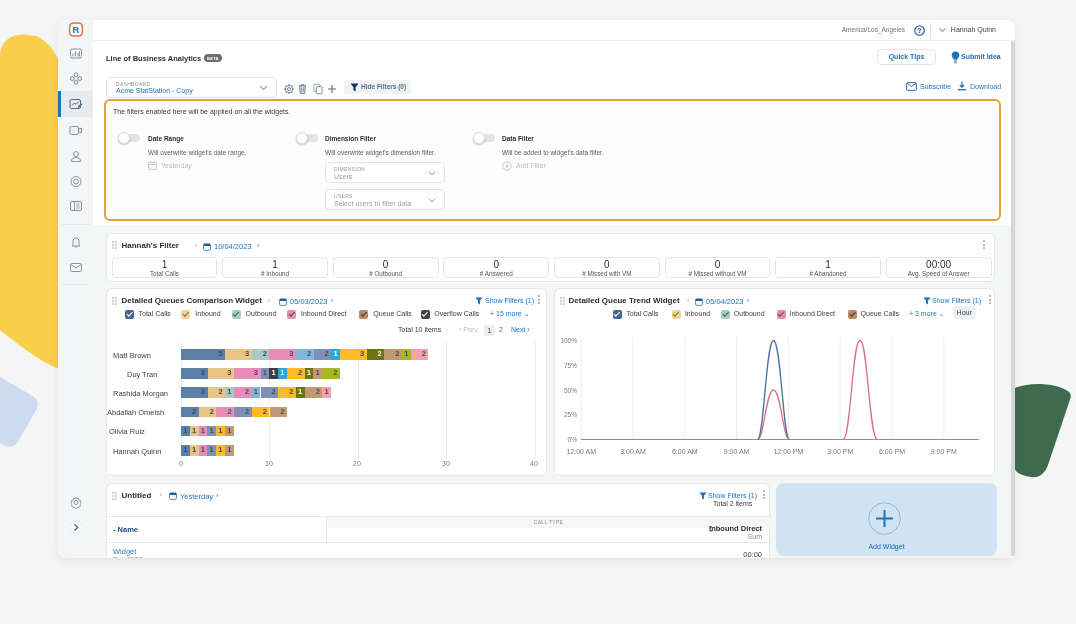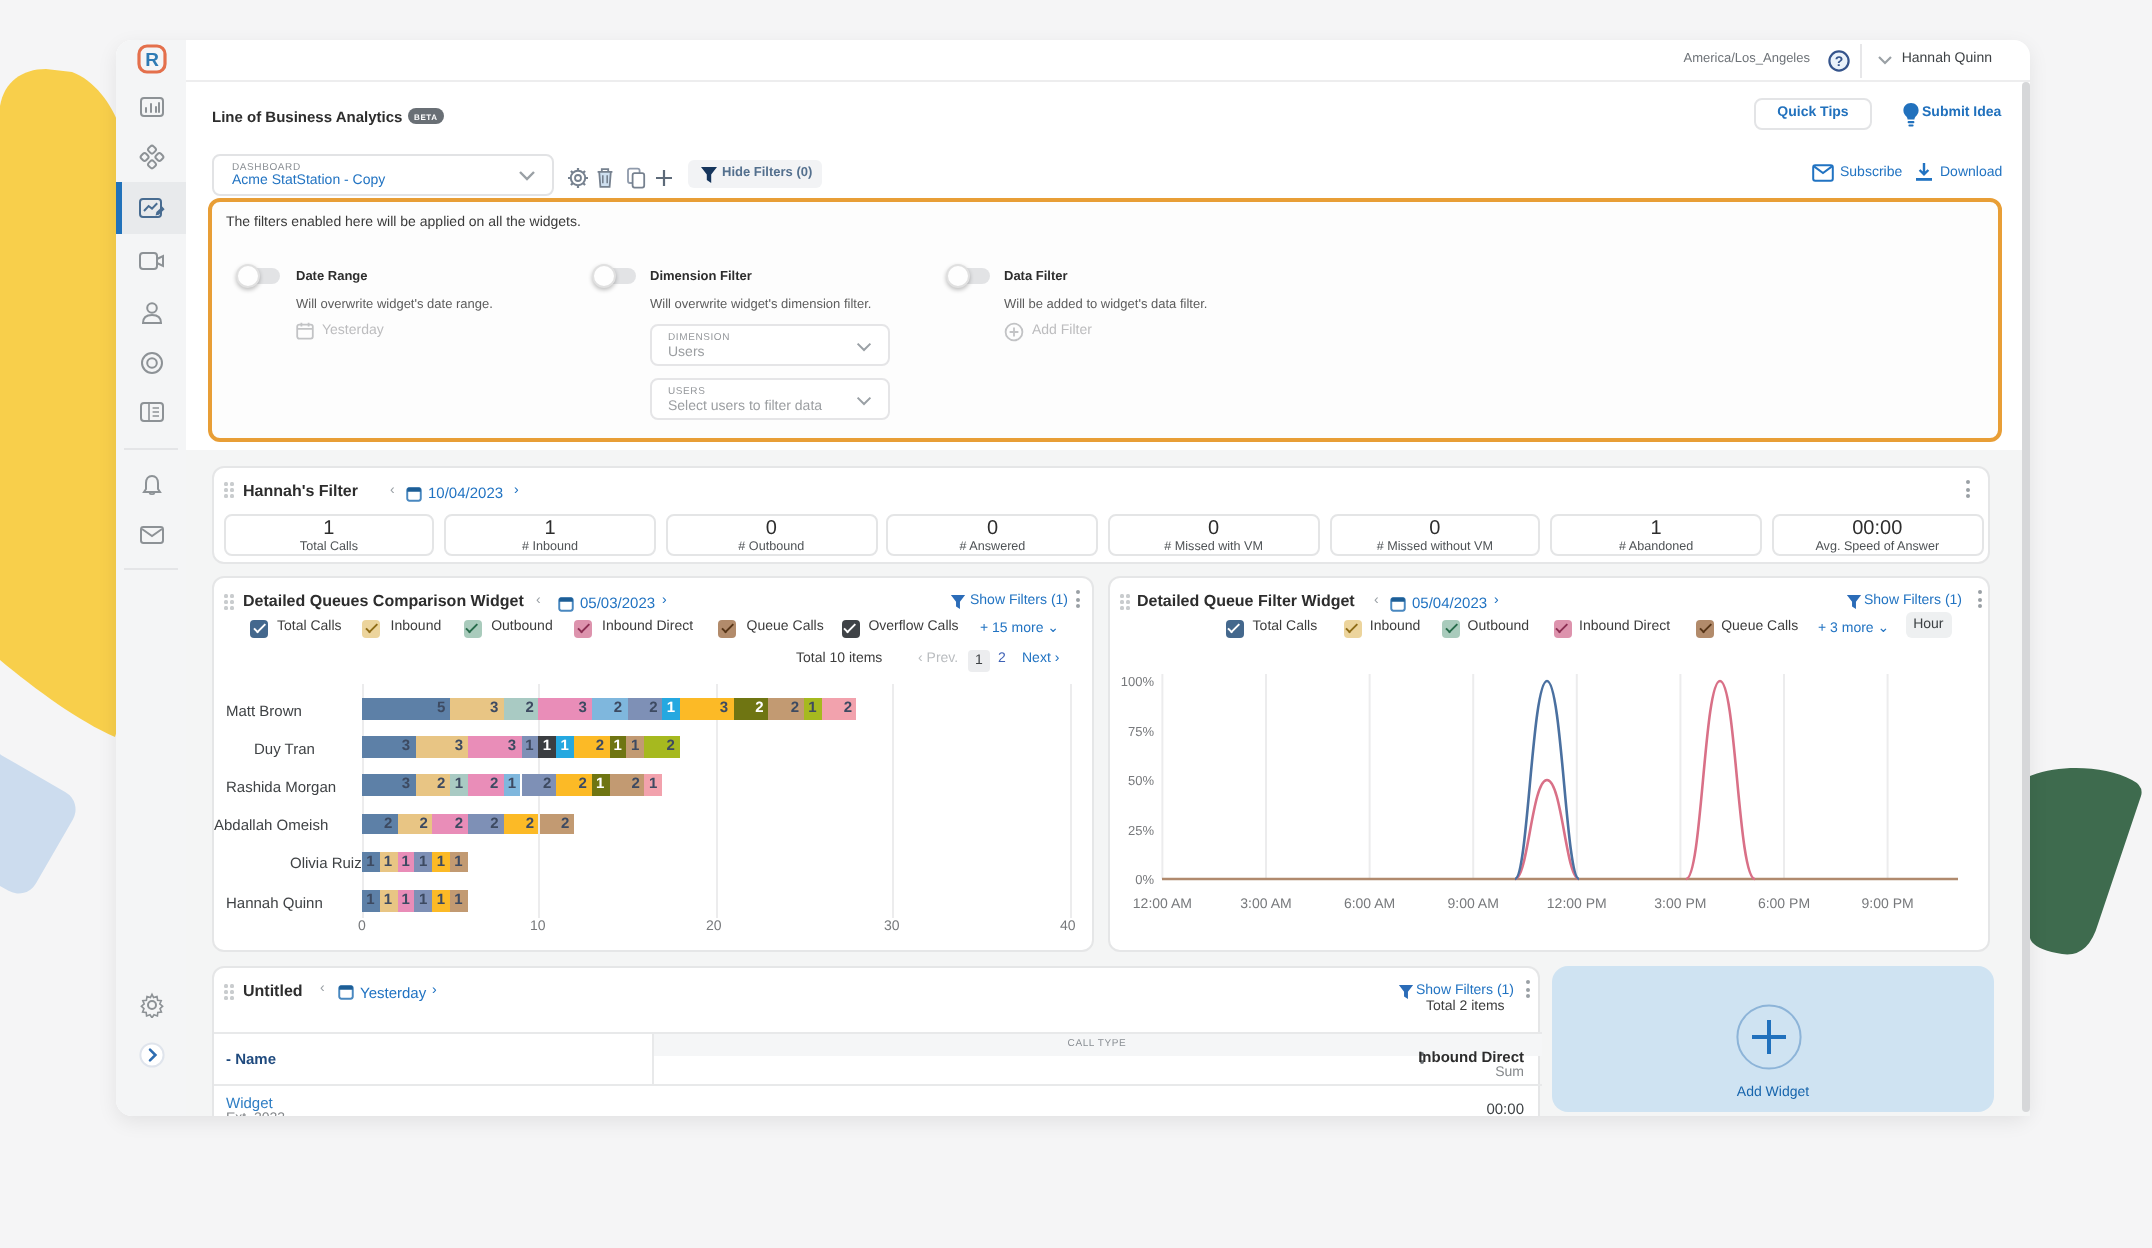--- a/index.html
+++ b/index.html
@@ -366,21 +366,21 @@
         <div class="axlbl" style="left:72px; top:170.5px;">0</div>
         <div class="axlbl" style="left:158px; top:170.5px;">10</div>
         <div class="axlbl" style="left:246px; top:170.5px;">20</div>
         <div class="axlbl" style="left:335px; top:170.5px;">30</div>
         <div class="axlbl" style="left:423px; top:170.5px;">40</div>
 
         <div class="name-lbl" style="left:6px; top:62px;">Matt Brown</div>
         <div class="name-lbl" style="left:20px; top:81px;">Duy Tran</div>
         <div class="name-lbl" style="left:6px; top:100px;text-align:center;">Rashida Morgan</div>
         <div class="name-lbl" style="left:0; top:119px;">Abdallah Omeish</div>
-        <div class="name-lbl" style="left:2px; top:138px;margin-left:36px;">Olivia Ruiz</div>
+        <div class="name-lbl" style="left:2px; top:138px;">Olivia Ruiz</div>
         <div class="name-lbl" style="left:6px; top:158px;">Hannah Quinn</div>
 
         <div class="bar-row" style="left:74px; top:60px; width:250px;">
           <div class="seg" style="left:0px; width:44.2px; background:#5d80a7;"><b>5</b></div>
           <div class="seg" style="left:44.2px; width:26.5px; background:#e8c584;"><b>3</b></div>
           <div class="seg" style="left:70.7px; width:17.7px; background:#a9cac3;"><b>2</b></div>
           <div class="seg" style="left:88.4px; width:26.5px; background:#e98db8;"><b>3</b></div>
           <div class="seg" style="left:114.9px; width:17.7px; background:#7fb7dd;"><b>2</b></div>
           <div class="seg" style="left:132.6px; width:17.7px; background:#7e90b6;"><b>2</b></div>
           <div class="seg" style="left:150.3px; width:8.8px; background:#25a8e0; color:#fff;"><b>1</b></div>
@@ -439,21 +439,21 @@
           <div class="seg" style="left:44px; width:8.8px; background:#c29a72;"><b>1</b></div>
         </div>
       </div>
 
       <div class="card" style="left:461px; top:63px; width:441px; height:188px;">
         <div class="dots" style="left:5px; top:8px;">
               <i></i>
               <i></i>
               <i></i>
             </div>
-        <div class="whead" style="left:13.5px; top:7px;">Detailed Queue Filter Widget</div>
+        <div class="whead" style="left:13.5px; top:7px;">Detailed Queue Trend Widget</div>
         <div class="navchev" style="left:132px; top:8px; color:#9aa0a5;">‹</div>
         <svg class="abs" style="left:140px; top:8.5px;" width="8" height="8" viewBox="0 0 9 9">
               <rect x="0.7" y="1.2" width="7.6" height="7.1" rx="1.2" fill="none" stroke="#4988c0" stroke-width="1.1"></rect>
               <path d="M1.4 0.9 H7.6 Q8.3 0.9 8.3 1.8 V3.3 H0.7 V1.8 Q0.7 0.9 1.4 0.9 Z" fill="#1d5e96"></path>
             </svg>
         <div class="datetxt" style="left:151px; top:8px;">05/04/2023</div>
         <div class="navchev" style="left:192px; top:8px; color:#2173c2;">›</div>
         <svg class="funnel" style="left:368px; top:8px;" width="8" height="8" viewBox="0 0 9 9">
               <path d="M0.5 0.5 H8.5 L5.6 4.3 V8.5 L3.4 7 V4.3 Z" fill="#2b6cb8"></path>
             </svg>

